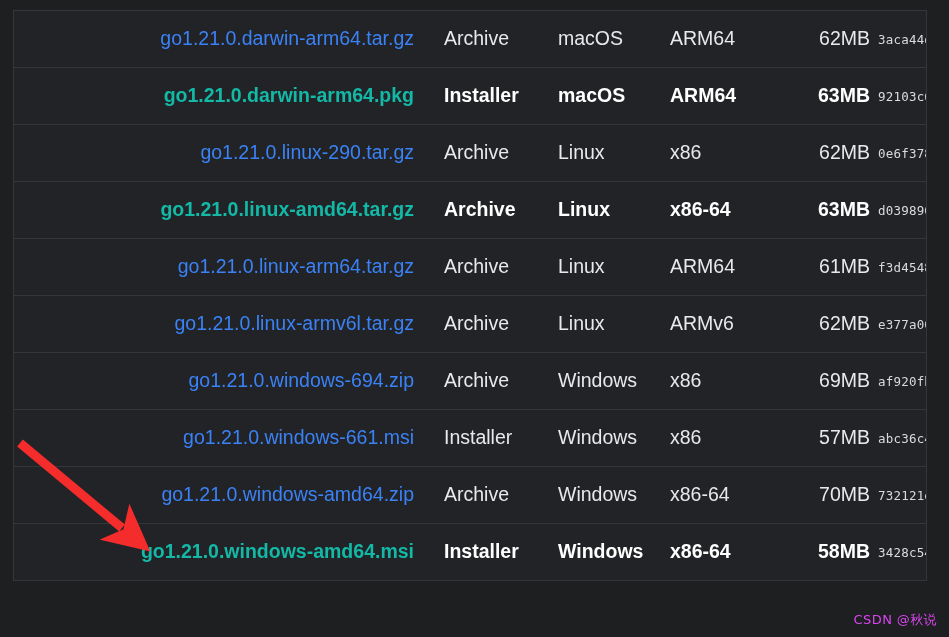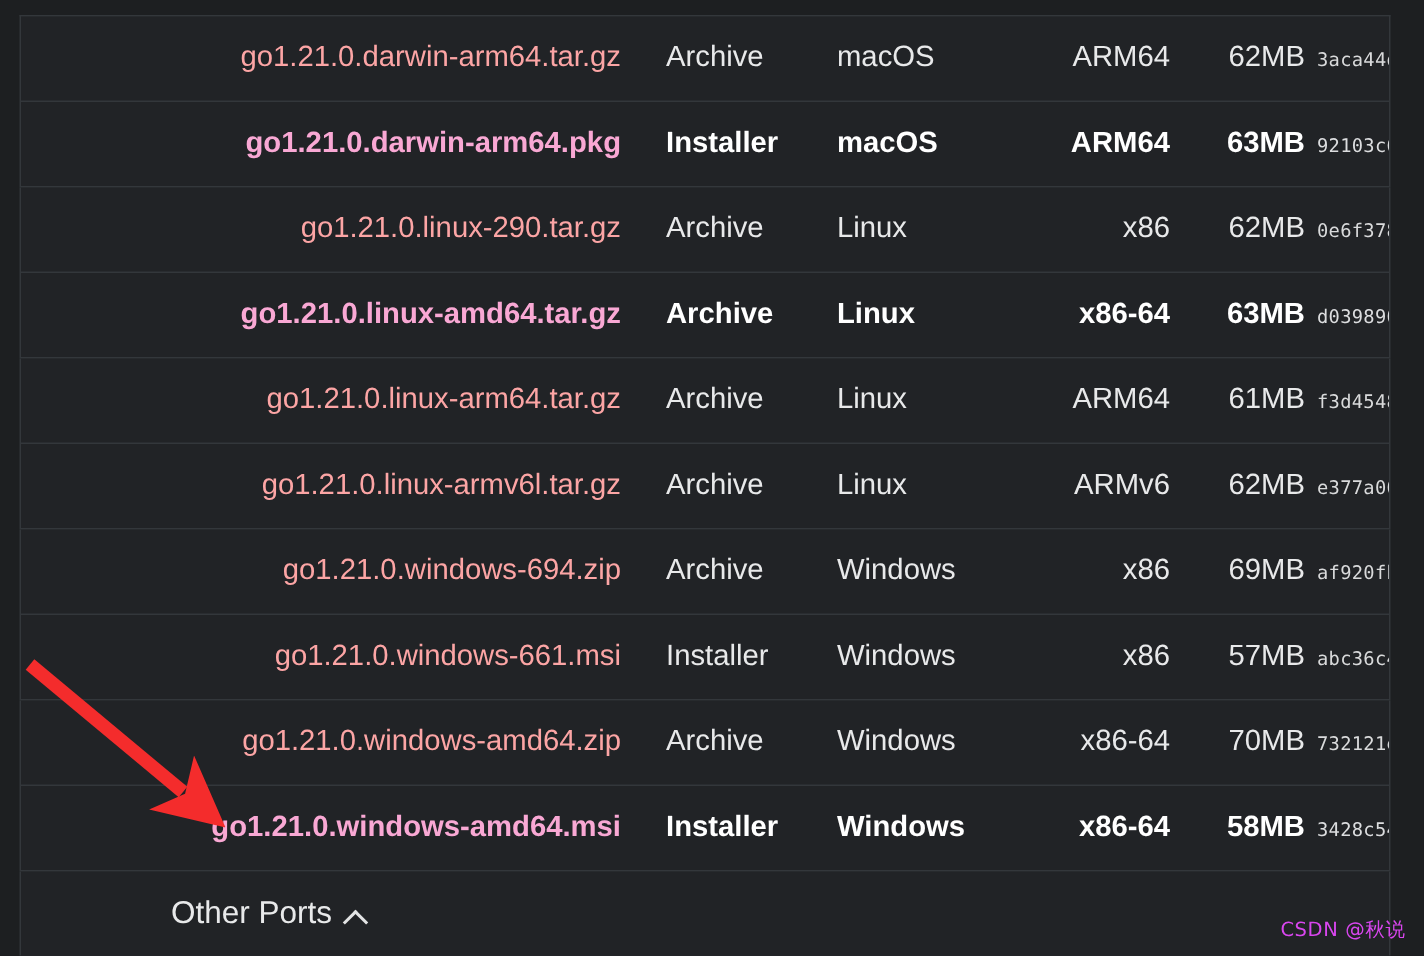--- a/index.html
+++ b/index.html
@@ -53,51 +53,51 @@
   .dl-table tr:last-child td  { border-bottom: 1px solid #33373b; }
 
   .c-file  { width: 422px; padding-left: 10px; }
   .c-kind  { width: 112px; margin-top: 24px; }
   .c-os    { width: 122px; }
   .c-arch  { width: 110px; }
   .c-size  { width: 90px;  }
   .c-sum   { width: 56px;  }
 
   .file-link {
-    color: #fca5a5;
+    color: #3b82f6;
     text-decoration: none;
     display: inline-block;
     width: 100%;
     text-align: right;
     padding-right: 22px;
     box-sizing: border-box;
     font-size: 19.5px;
   }
   .cell-kind, .cell-os, .cell-arch, .cell-size {
     display: block;
     text-align: left;
     padding-left: 4px;
   }
-  .cell-arch { padding-left: 0; text-align: right; }
+  .cell-arch { padding-left: 0; text-align: left; }
   .cell-size { padding-left: 0; text-align: right; }
   .cell-os   { padding-left: 10px; }
   .cell-kind { padding-left: 8px; }
 
   .cell-sum {
     font-family: "DejaVu Sans Mono", "Liberation Mono", monospace;
     font-size: 12.5px;
     color: #d9dadb;
     letter-spacing: 0.2px;
     padding-left: 8px;
     display: block;
   }
 
   
   tr.hl td { color: #ffffff; font-weight: bold; }
-  tr.hl .file-link { color: #f9a8d4; font-weight: bold; }
+  tr.hl .file-link { color: #14b8a6; font-weight: bold; }
   tr.hl .cell-sum { font-weight: normal; color: #dcdddf; }
 
   
   .ports-cell {
     height: 52px;
   }
   .ports-inner {
     display: flex;
     align-items: center;
     gap: 9px;
@@ -336,28 +336,20 @@
             <span class="cell-arch">x86-64</span>
           </td>
         <td class="c-size">
             <span class="cell-size">58MB</span>
           </td>
         <td class="c-sum">
             <span class="cell-sum">3428c547</span>
           </td>
       </tr>
 
-      <tr>
-        <td class="ports-cell" colspan="6">
-          <div class="ports-inner">
-            <span>Other Ports</span>
-            <span class="chev-up"></span>
-          </div>
-        </td>
-      </tr>
 
     </tbody>
   </table>
 
   <svg id="arrow" viewBox="0 0 949 637">
     <defs>
       <marker id="ah" markerWidth="5.2" markerHeight="5.2" refX="1.1" refY="2.6" orient="auto">
         <path d="M0,0 L5.2,2.6 L0,5.2 L1.3,2.6 Z" fill="#f42c2c"></path>
       </marker>
     </defs>

